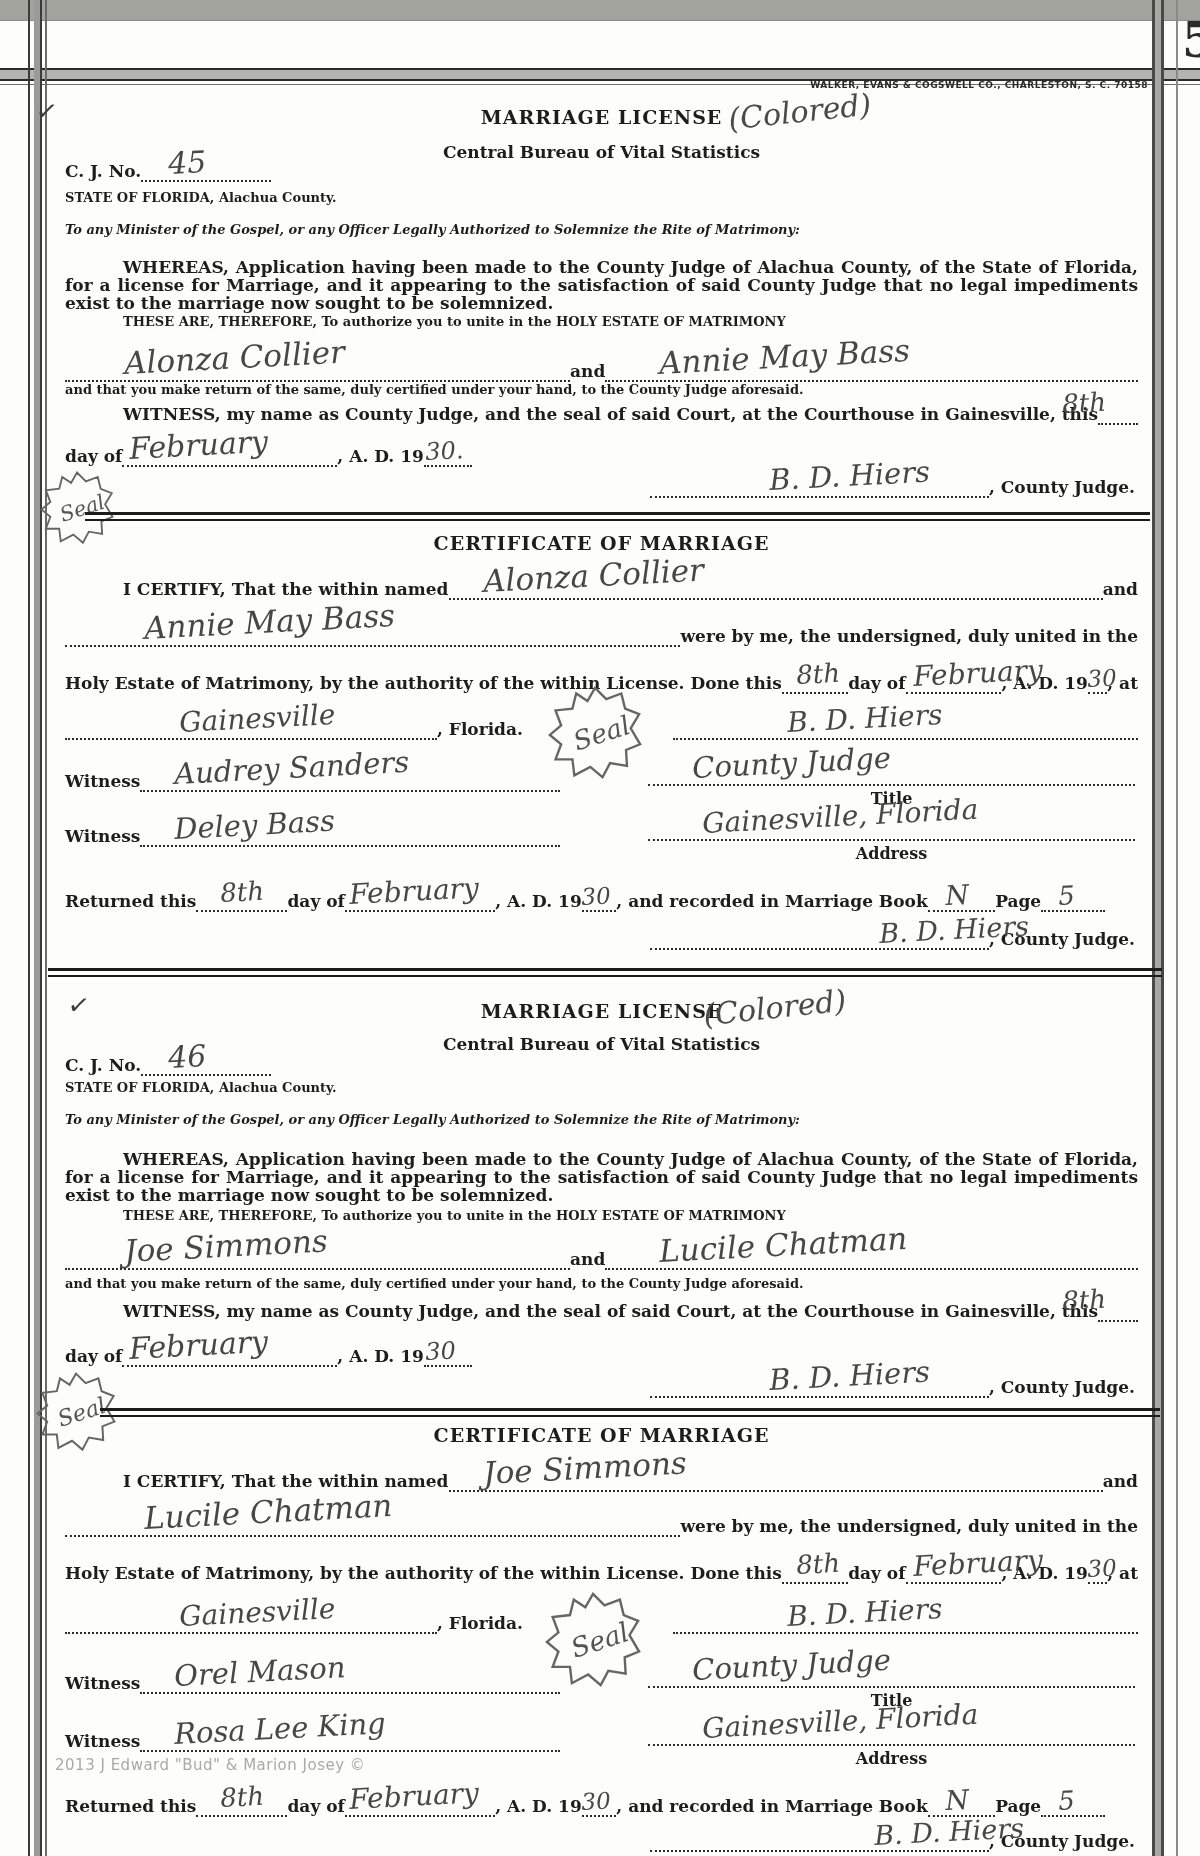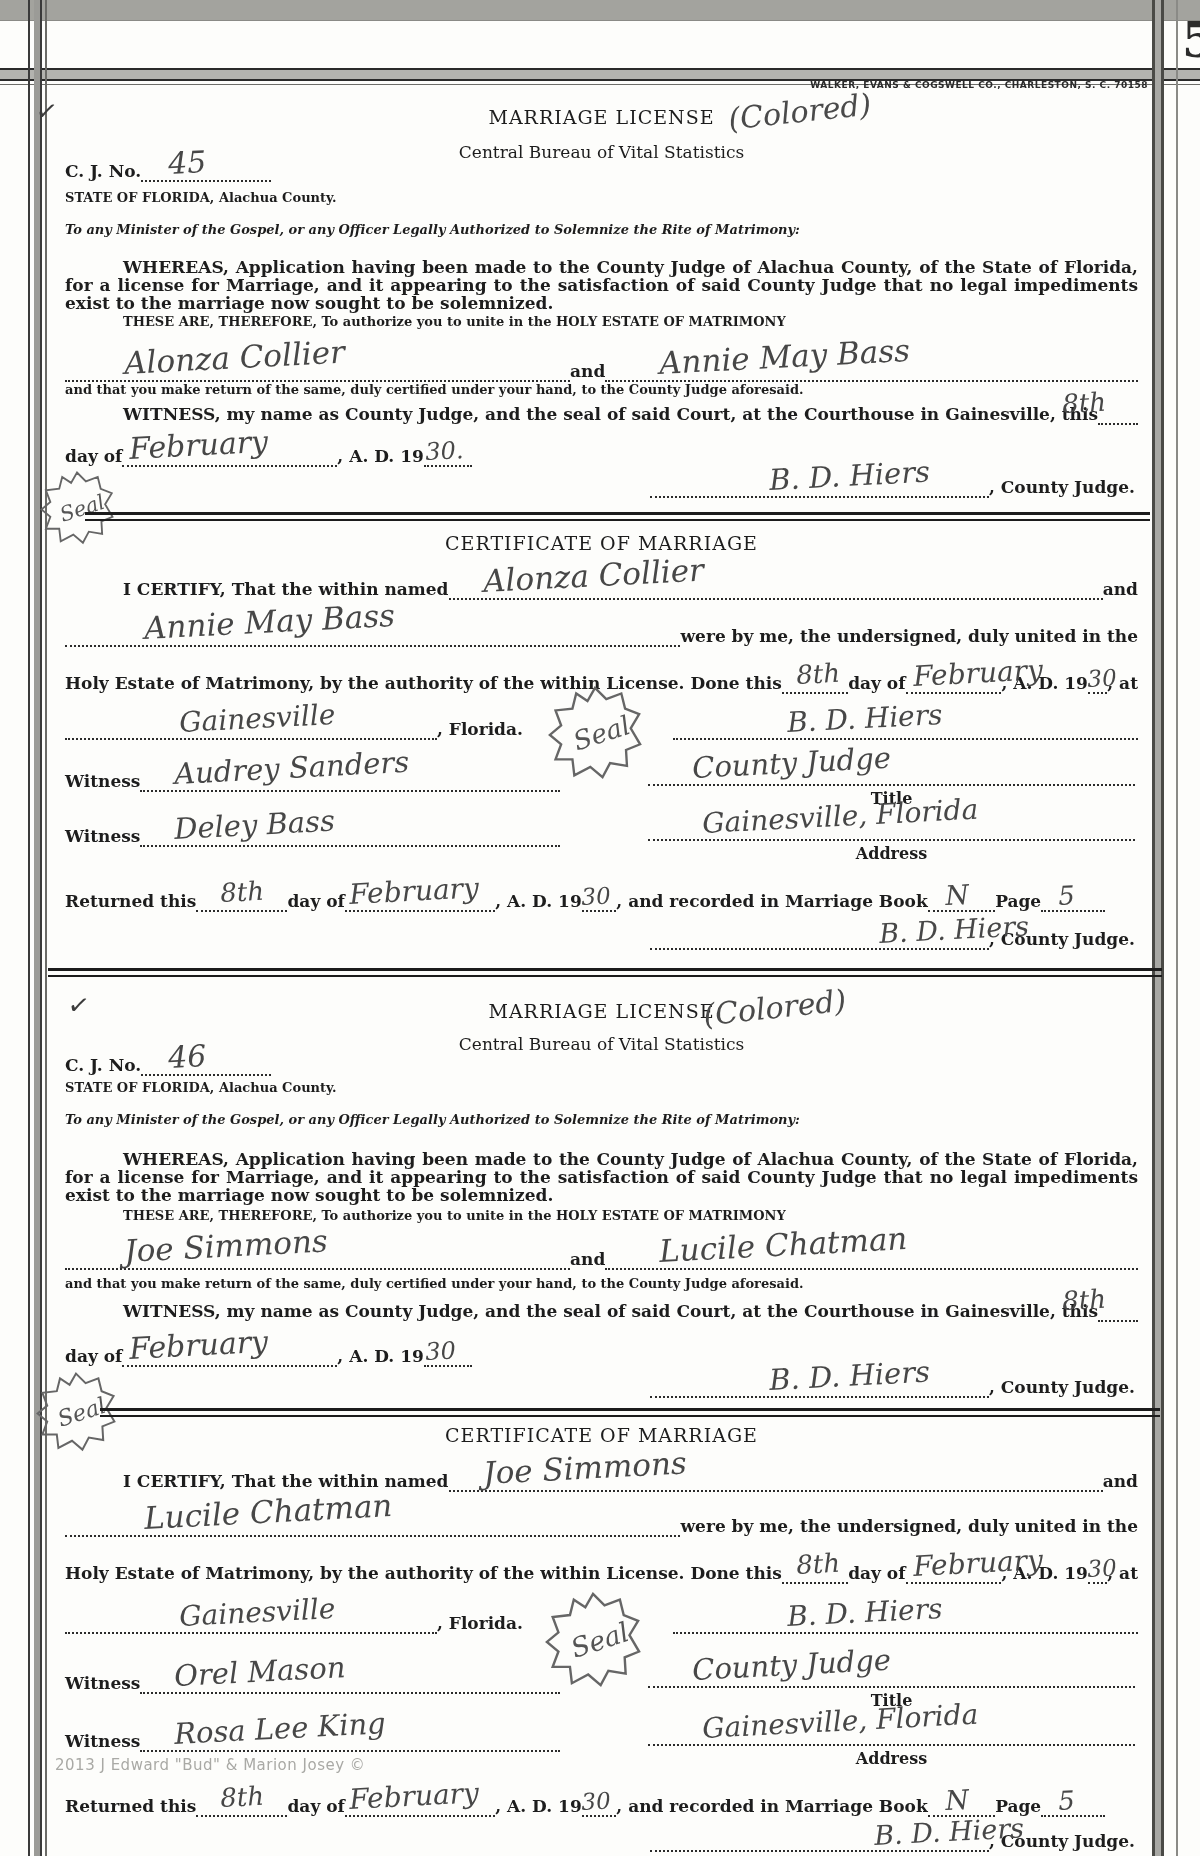--- a/index.html
+++ b/index.html
@@ -12,21 +12,21 @@
   .edge-left{position:absolute;top:0;bottom:0;left:26px;width:22px;
      background:linear-gradient(90deg,transparent 0 2px,#3a3a3a 2px 4px,transparent 4px 8px,#9b9b97 8px 14px,#3a3a3a 14px 16px,transparent 16px 19px,#6b6b67 19px 21px,transparent 21px);}
   .edge-right{position:absolute;top:0;bottom:0;left:1150px;width:40px;
      background:linear-gradient(90deg,transparent 0 2px,#4a4a46 2px 5px,#a8a8a4 5px 11px,#4a4a46 11px 14px,transparent 14px 26px,#8a8a86 26px 28px,transparent 28px);}
   .pgnum{position:absolute;left:1182px;top:12px;font-size:48px;font-weight:bold;color:#2b2b2b;}
   .credit{position:absolute;right:52px;top:80px;font-family:"DejaVu Sans","Liberation Sans",sans-serif;
           font-size:9px;font-weight:bold;letter-spacing:.5px;color:#2b2b2b;}
   .wm{position:absolute;left:55px;top:1756px;font-family:"DejaVu Sans","Liberation Sans",sans-serif;
       font-size:15px;color:#a9a9a5;letter-spacing:.5px;}
   
-  .chead{position:absolute;left:65px;width:1073px;text-align:center;font-weight:normal;}
+  .chead{position:absolute;left:65px;width:1073px;text-align:center;font-weight:bold;}
   .t1{font-size:19px;letter-spacing:1px;}
   .t2{font-size:17px;}
   .row{position:absolute;height:26px;display:flex;align-items:flex-end;}
   .lbl{white-space:nowrap;font-weight:bold;font-size:17px;line-height:1.15;}
   .line{position:absolute;font-weight:bold;font-size:13px;white-space:nowrap;}
   .para{position:absolute;left:65px;width:1073px;font-weight:bold;font-size:17px;line-height:18px;text-align:justify;text-indent:58px;}
   .ital{font-style:italic;}
   .ind{padding-left:58px;}
   .fill{border-bottom:2px dotted #2b2b2b;position:relative;height:26px;}
   .fx{flex:1;}

